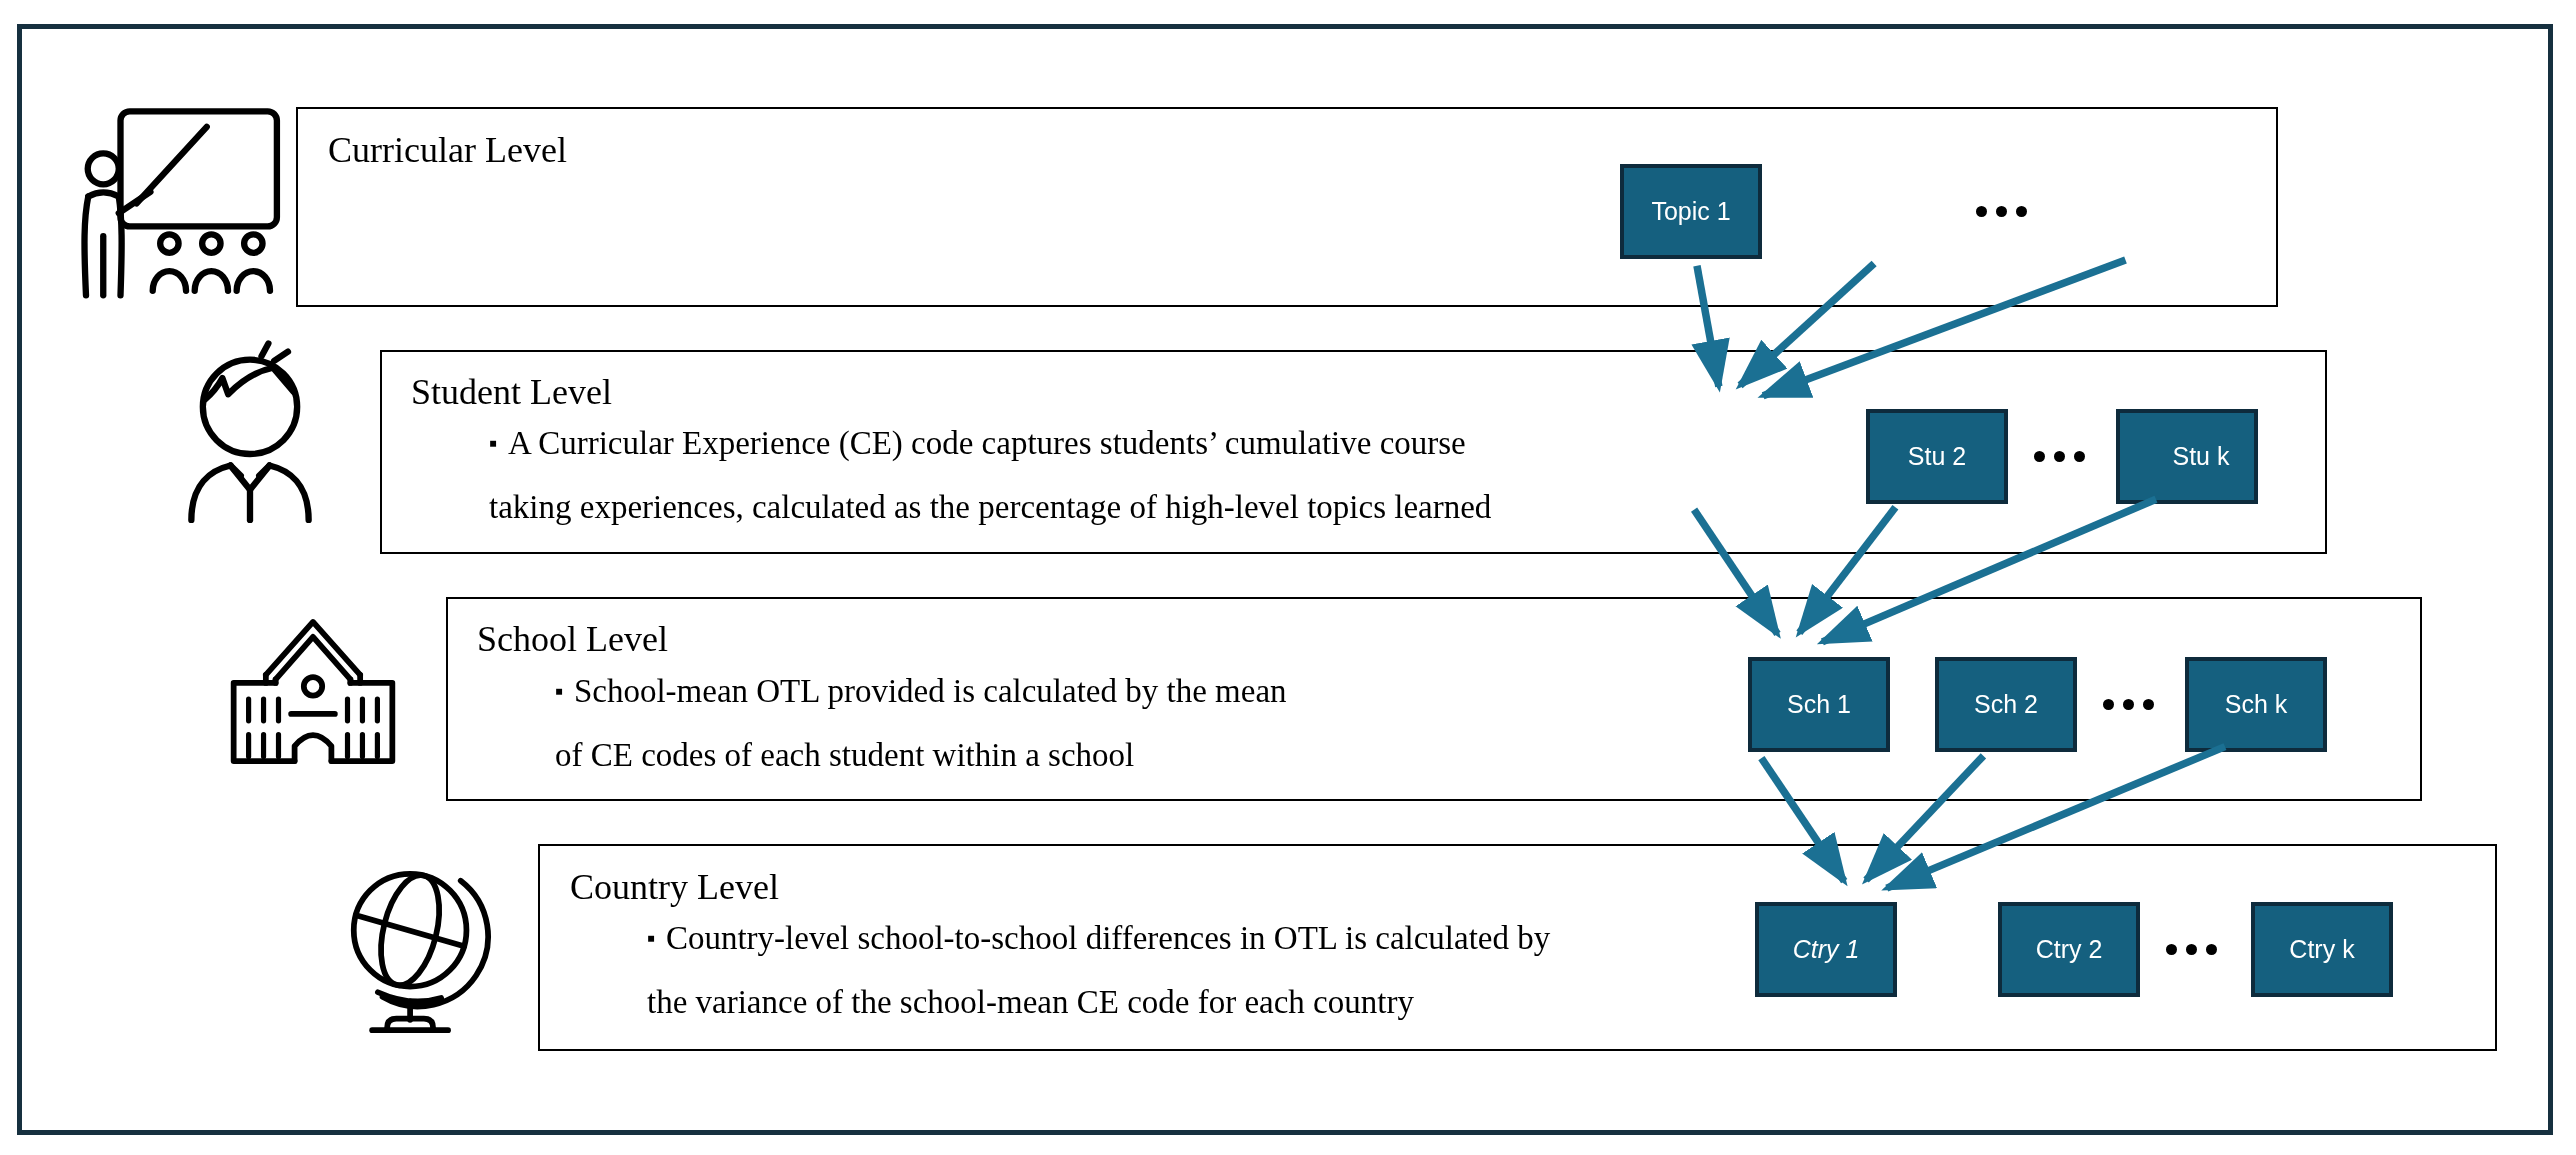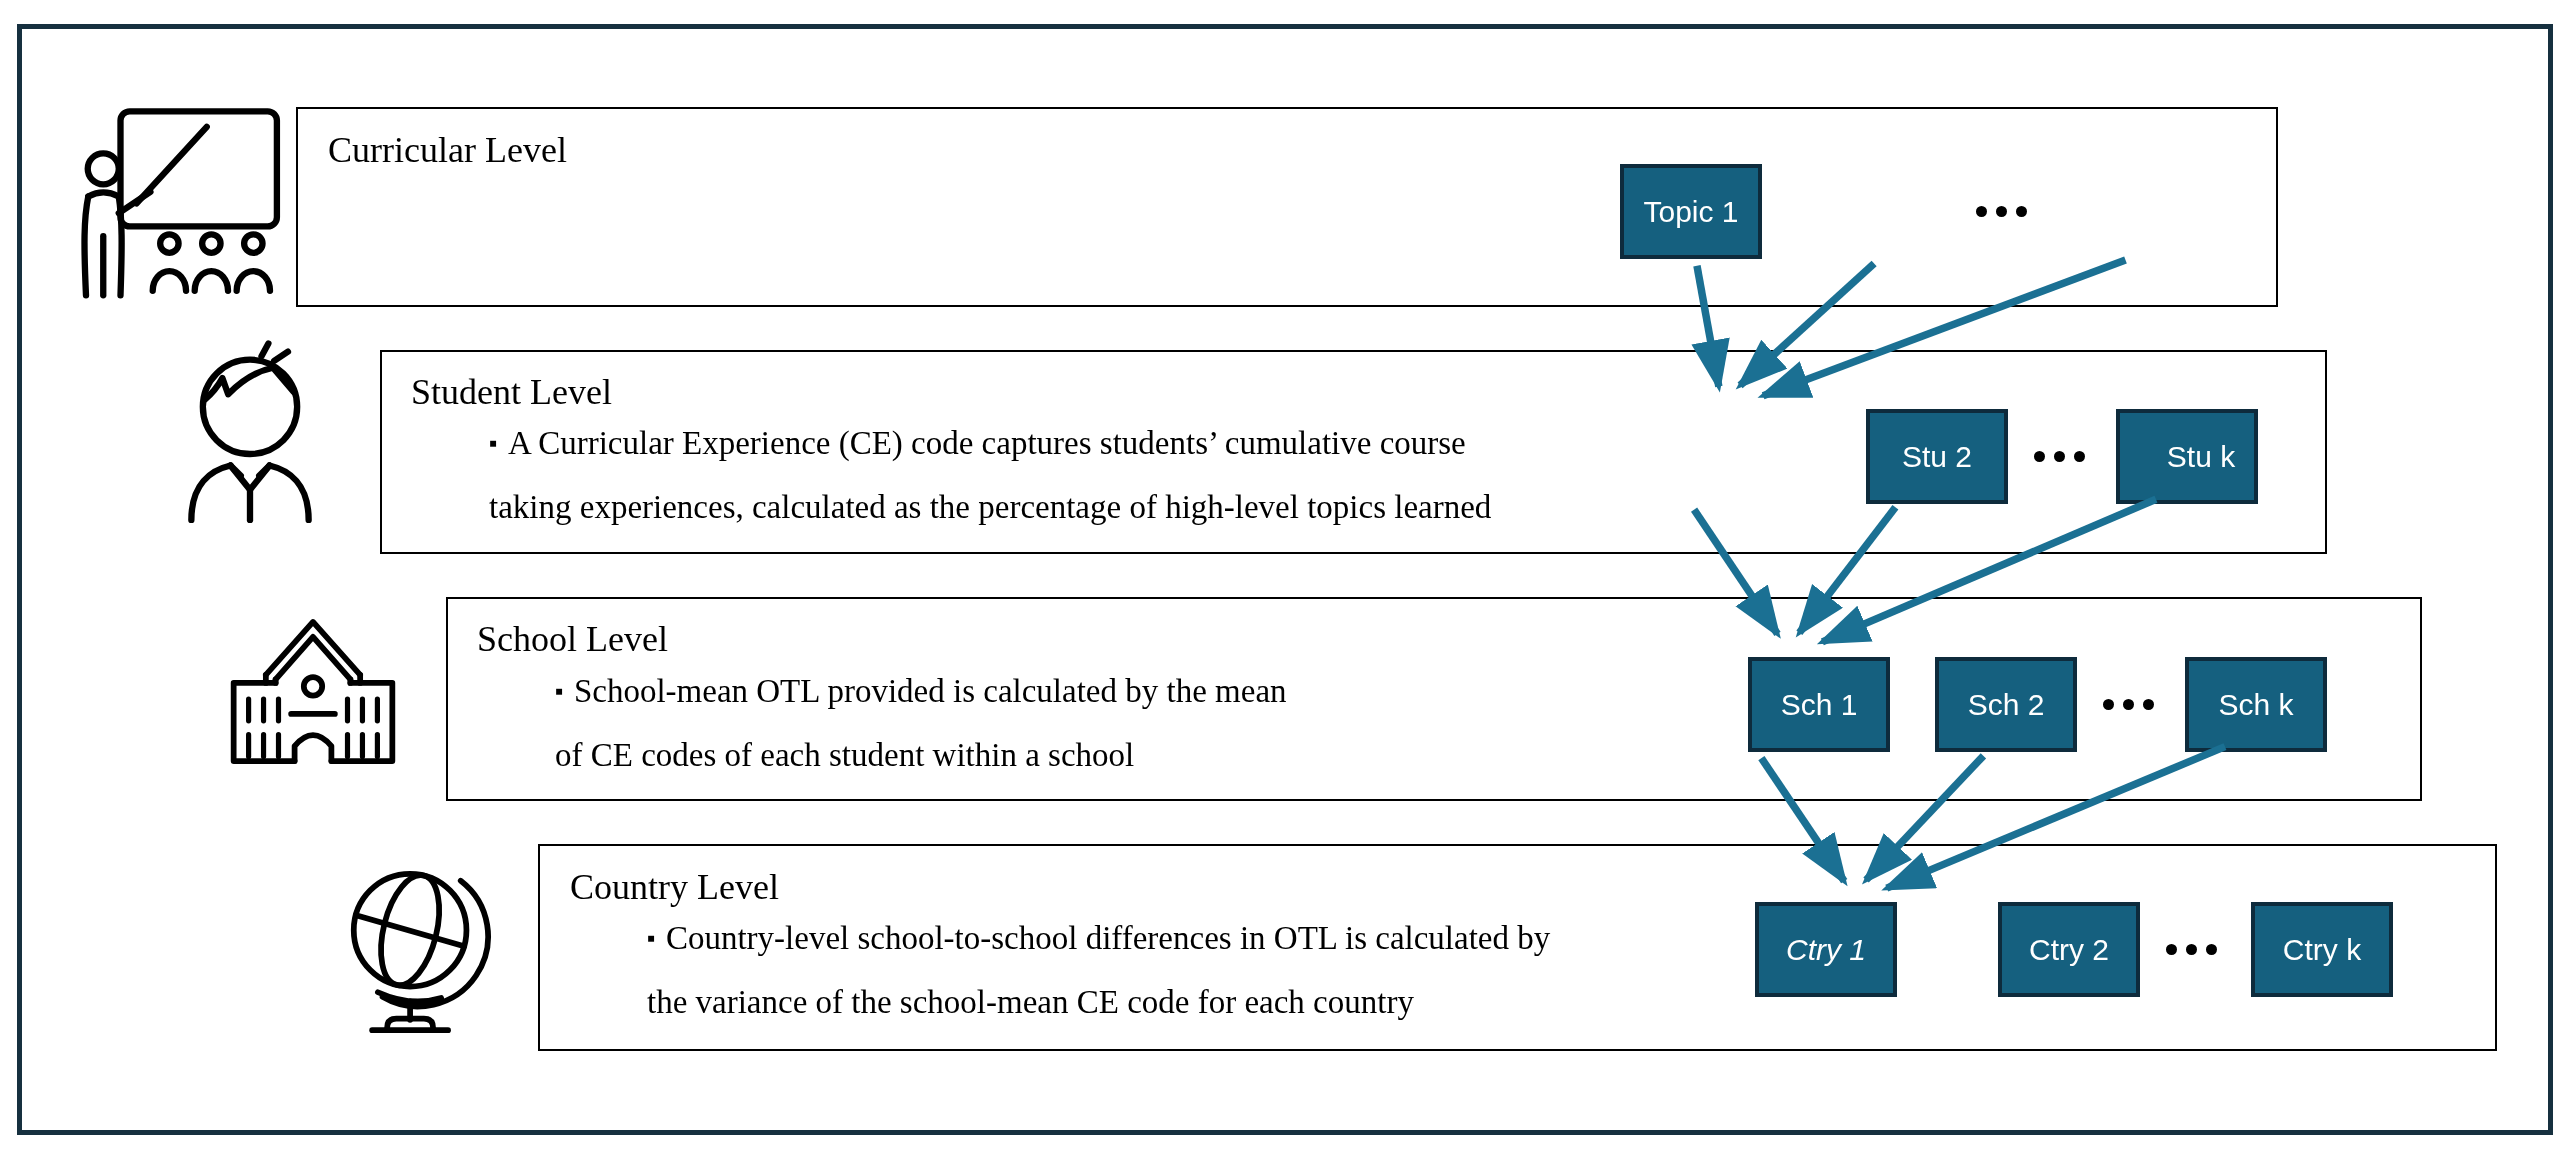--- a/index.html
+++ b/index.html
@@ -16,21 +16,21 @@
   #box-student{left:380px;top:350px;width:1947px;height:204px;}
   #box-school{left:446px;top:597px;width:1976px;height:204px;}
   #box-country{left:538px;top:844px;width:1959px;height:207px;}
   .level-title{position:absolute;font-size:36px;color:var(--ink);white-space:nowrap;}
   .bullets{position:absolute;font-size:33px;color:var(--ink);line-height:1.95;}
   .bullet{white-space:pre-line;}
   .marker{font-size:24px;vertical-align:3.5px;padding-right:10.4px;}
   .chip{position:absolute;width:142px;height:95px;background:var(--chipfill);
         border:4.6px solid var(--chipline);box-sizing:border-box;display:flex;
         align-items:center;justify-content:center;color:var(--chiptext);
-        font-family:"Liberation Sans","DejaVu Sans",sans-serif;font-size:30px;white-space:nowrap;}
+        font-family:"Liberation Sans","DejaVu Sans",sans-serif;font-size:25px;white-space:nowrap;}
   .dots{position:absolute;display:flex;gap:9.2px;align-items:center;height:95px;}
   .dots i{width:11px;height:11px;border-radius:50%;background:var(--ink);display:block;}
   svg.overlay{position:absolute;left:0;top:0;width:2576px;height:1155px;pointer-events:none;}
   .icon{position:absolute;}
   .icon path,.icon circle,.icon line,.icon rect,.icon ellipse{fill:none;stroke:var(--ink);
         stroke-linecap:round;stroke-linejoin:round;}
 </style>
 </head>
 <body>
 

